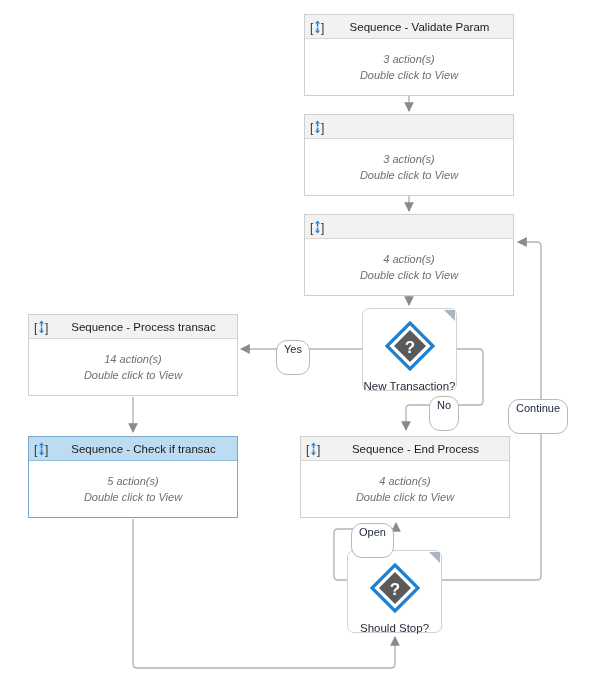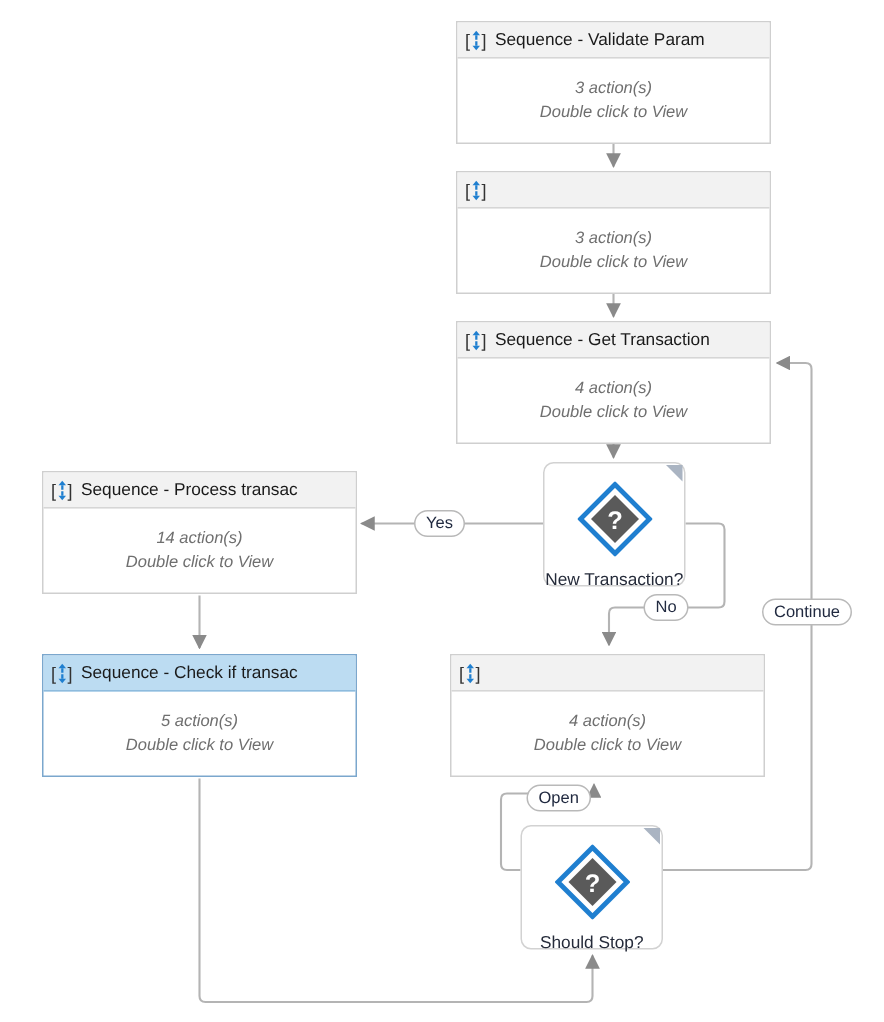--- a/index.html
+++ b/index.html
@@ -61,20 +61,21 @@
     border-bottom: 1px solid #8ebbdd;
   }
   .seq .hdr .title {
     font-size: 11.5px;
     color: #1a1a1a;
     margin-left: 5px;
     overflow: hidden;
     text-overflow: clip;
     white-space: nowrap;
     flex: 1 1 auto;
+    text-align: center;
   }
   .seq-icon {
     width: 15px;
     height: 16px;
     flex: 0 0 auto;
     display: block;
   }
   .seq .body {
     height: 57px;
     display: flex;
@@ -122,21 +123,21 @@
     text-align: center;
   }
   
   .elabel {
     position: absolute;
     background: #ffffff;
     border: 1px solid #b9b9b9;
     border-radius: 11px;
     font-size: 11px;
     color: #212a40;
-    height: 18px;
+    height: 35px;
     line-height: 17px;
     padding: 0 7px;
     text-align: center;
     white-space: nowrap;
     box-sizing: border-box;
   }
 </style>
 </head>
 <body>
 
@@ -211,21 +212,20 @@
   <div class="node seq" style="left:304px; top:214px;">
     <div class="hdr">
       <svg class="seq-icon" viewBox="0 0 15 16">
         <text x="0" y="12.5" font-size="12" fill="#333" font-family="Liberation Sans, sans-serif">[</text>
         <text x="11" y="12.5" font-size="12" fill="#333" font-family="Liberation Sans, sans-serif">]</text>
         <path d="M7.5 1.5 L10 4.5 L5 4.5 Z" fill="#1f7fd0"></path>
         <rect x="6.8" y="4.5" width="1.5" height="3" fill="#1f7fd0"></rect>
         <rect x="6.8" y="8.5" width="1.5" height="3" fill="#1f7fd0"></rect>
         <path d="M7.5 14.5 L10 11.5 L5 11.5 Z" fill="#1f7fd0"></path>
       </svg>
-      <span class="title">Sequence - Get Transaction</span>
     </div>
     <div class="body">
       <div class="line">4 action(s)</div>
       <div class="line">Double click to View</div>
     </div>
   </div>
 
   <div class="node seq" style="left:28px; top:314px;">
     <div class="hdr">
       <svg class="seq-icon" viewBox="0 0 15 16">
@@ -265,20 +265,21 @@
   <div class="node seq" style="left:300px; top:436px;">
     <div class="hdr">
       <svg class="seq-icon" viewBox="0 0 15 16">
         <text x="0" y="12.5" font-size="12" fill="#333" font-family="Liberation Sans, sans-serif">[</text>
         <text x="11" y="12.5" font-size="12" fill="#333" font-family="Liberation Sans, sans-serif">]</text>
         <path d="M7.5 1.5 L10 4.5 L5 4.5 Z" fill="#1f7fd0"></path>
         <rect x="6.8" y="4.5" width="1.5" height="3" fill="#1f7fd0"></rect>
         <rect x="6.8" y="8.5" width="1.5" height="3" fill="#1f7fd0"></rect>
         <path d="M7.5 14.5 L10 11.5 L5 11.5 Z" fill="#1f7fd0"></path>
       </svg>
+      <span class="title">Sequence - End Process</span>
     </div>
     <div class="body">
       <div class="line">4 action(s)</div>
       <div class="line">Double click to View</div>
     </div>
   </div>
 
   <div class="node decision" style="left:362px; top:308px;">
     <div class="fold"></div>
     <div class="dia-wrap">

